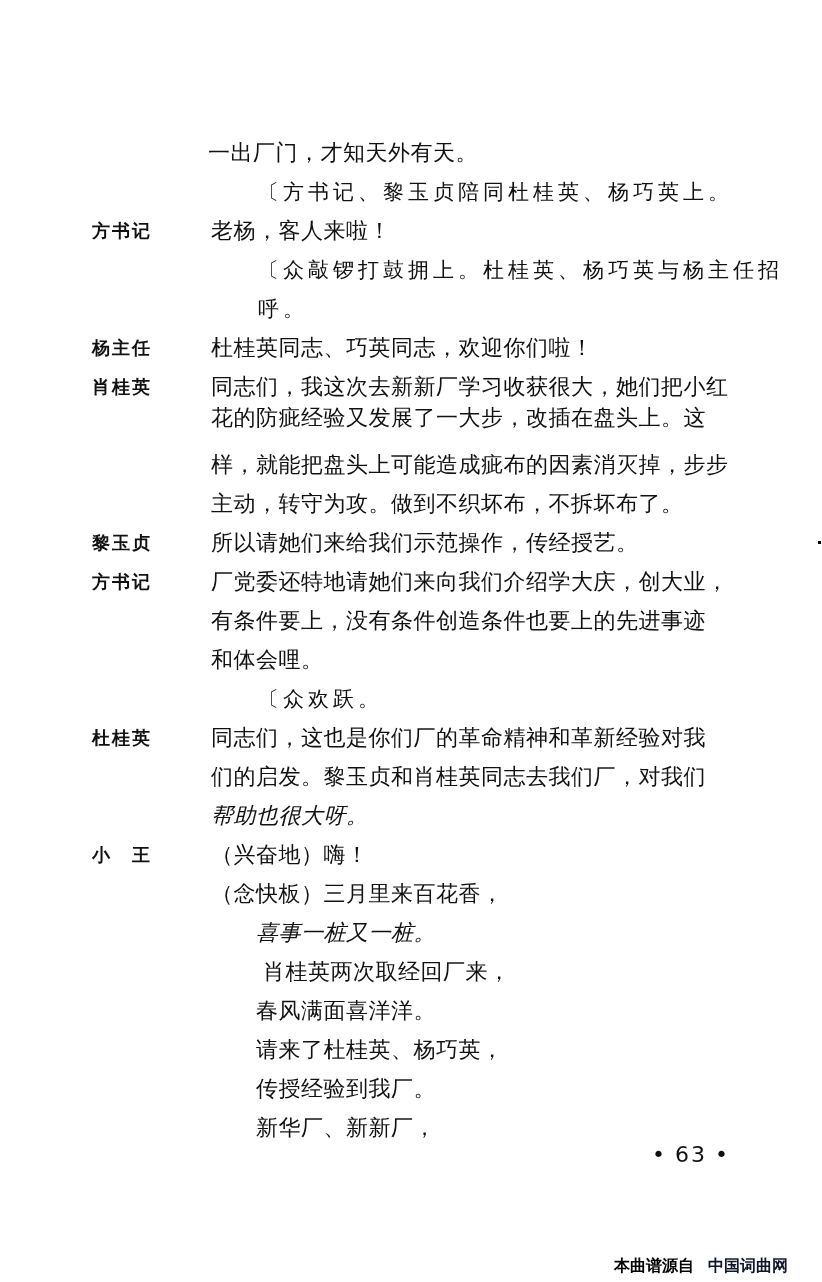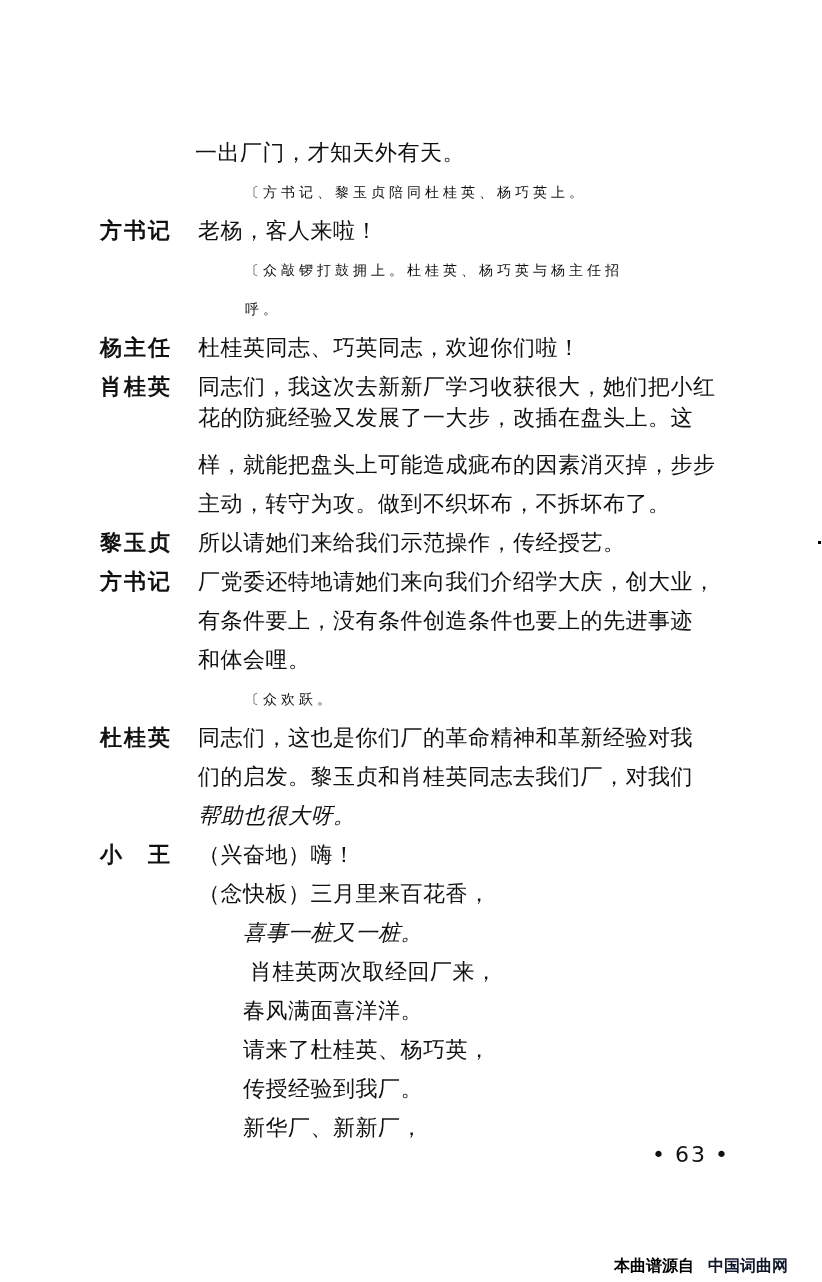--- a/index.html
+++ b/index.html
@@ -1,27 +1,27 @@
 <!DOCTYPE html>
 <html><head>
 <meta charset="utf-8">
 <style>
   html, body { margin: 0; padding: 0; }
   body {
     width: 822px; height: 1282px; background: #ffffff; position: relative; overflow: hidden;
     font-family: "DejaVu Serif", "Liberation Serif", serif; color: #111;
   }
   .line {
-    position: absolute; font-size: 22px; line-height: 28px; white-space: nowrap; letter-spacing: 0.5px;
+    position: absolute; font-size: 22px; line-height: 28px; white-space: nowrap; letter-spacing: 0.5px; margin-left: 13px;
   }
   .speaker {
-    position: absolute; left: 100px; font-size: 22px; line-height: 28px; font-weight: bold;
+    position: absolute; left: 92px; font-size: 18px; line-height: 28px; font-weight: bold;
     font-family: "DejaVu Sans", "Liberation Sans", sans-serif; letter-spacing: 2px; white-space: nowrap;
   }
-  .stage { letter-spacing: 4px; font-size: 14px; }
+  .stage { letter-spacing: 4px; font-size: 21px; }
   .page-num {
     position: absolute; left: 644px; top: 1141px; font-size: 22px; line-height: 28px;
     font-family: "DejaVu Sans", "Liberation Sans", sans-serif; letter-spacing: 2px;
   }
   .page-num .dot { font-size: 22px; padding: 0 8px; }
   .watermark {
     position: absolute; left: 614px; top: 1256px; font-size: 16px; line-height: 20px;
     font-family: "DejaVu Sans", "Liberation Sans", sans-serif; font-weight: bold; white-space: nowrap;
   }
   .wm-source { color: #000; }

